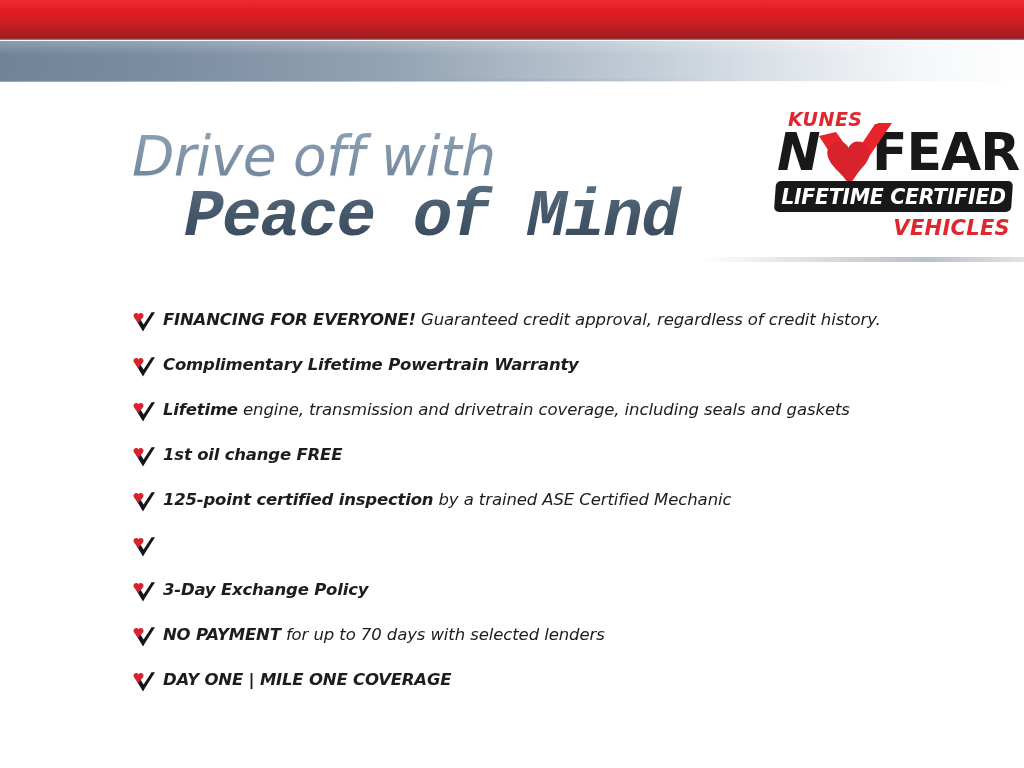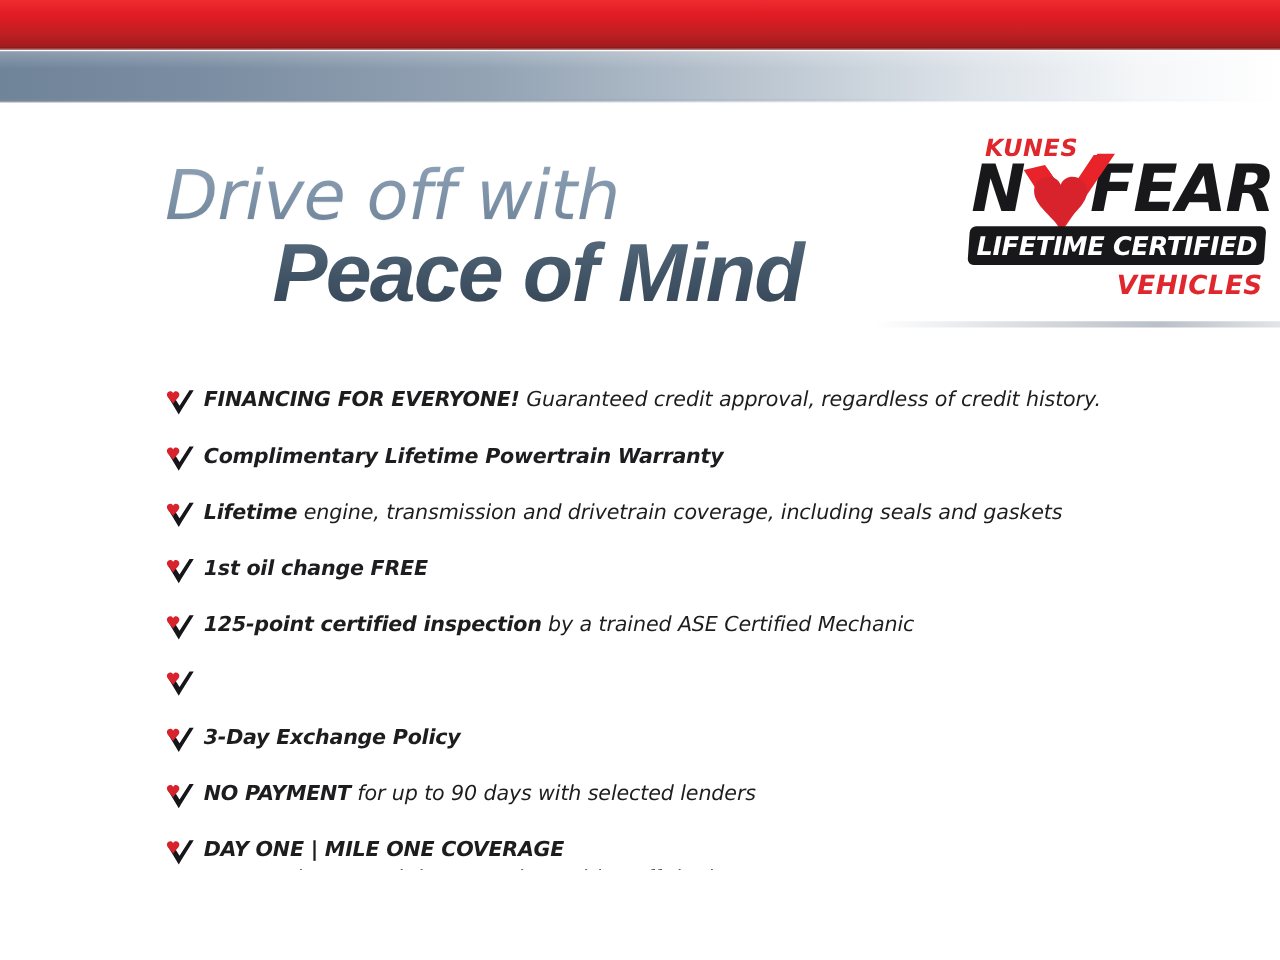--- a/index.html
+++ b/index.html
@@ -107,27 +107,27 @@
     letter-spacing: -0.5px;
     color: #7d92a8;
     background: linear-gradient(to bottom, #93a6ba 0%, #7e93a9 55%, #6c8096 100%);
     -webkit-background-clip: text;
     background-clip: text;
     -webkit-text-fill-color: transparent;
     text-shadow: 0 1px 1px rgba(120,140,160,.12);
     white-space: nowrap;
   }
   .headline-line2 {
-    font-family: Liberation Sans, sans-serif;
+    font-family: Liberation Mono, monospace;
     font-style: italic;
     font-weight: 700;
     font-size: 66px;
     line-height: 72px;
     letter-spacing: -1.5px;
-    margin-left: 86px;
+    margin-left: 52px;
     margin-top: -4px;
     color: #3d4f60;
     background: linear-gradient(to bottom, #5b6f82 0%, #44586a 45%, #334353 100%);
     -webkit-background-clip: text;
     background-clip: text;
     -webkit-text-fill-color: transparent;
     white-space: nowrap;
   }
 
   
@@ -169,21 +169,20 @@
     font-size: 52px;
     line-height: 52px;
     letter-spacing: -2px;
     color: #18181a;
   }
   .logo-fear {
     position: absolute;
     left: 97px; top: 0px;
     font-family: "DejaVu Sans", sans-serif;
     font-weight: 700;
-    font-style: italic;
     font-size: 52px;
     line-height: 52px;
     letter-spacing: -1px;
     color: #18181a;
     text-align: center;
   }
   .logo-check {
     position: absolute;
     left: 33px; top: -4px;
     width: 86px; height: 66px;
@@ -355,21 +354,21 @@
             <path d="M4.6 6.5 L11.2 17.6 L13.0 20.6 L15.2 16.8 L25.0 1.2 L21.6 1.2 L13.6 13.6 L7.8 4.4 Z" fill="#16161a"></path>
             <path d="M9.3 3.2 c0,-2.6 -3.8,-3.7 -5.0,-1.1 C3.1 -0.5 -0.7 0.6 -0.7 3.2 c0,3.2 5.0,5.6 5.0,7.9 c0,-2.3 5.0,-4.7 5.0,-7.9 z" transform="translate(4.2,1.4)" fill="#d8232c"></path>
           </svg></span>
         <div class="feature-text"><span class="b">3-Day Exchange Policy</span></div>
       </div>
       <div class="feature-row">
         <span class="check-icon"><svg viewBox="0 0 26 22" class="check-svg" width="26" height="22">
             <path d="M4.6 6.5 L11.2 17.6 L13.0 20.6 L15.2 16.8 L25.0 1.2 L21.6 1.2 L13.6 13.6 L7.8 4.4 Z" fill="#16161a"></path>
             <path d="M9.3 3.2 c0,-2.6 -3.8,-3.7 -5.0,-1.1 C3.1 -0.5 -0.7 0.6 -0.7 3.2 c0,3.2 5.0,5.6 5.0,7.9 c0,-2.3 5.0,-4.7 5.0,-7.9 z" transform="translate(4.2,1.4)" fill="#d8232c"></path>
           </svg></span>
-        <div class="feature-text"><span class="b">NO PAYMENT</span><span class="n"> for up to 90 days with selected lenders</span></div>
+        <div class="feature-text"><span class="b">NO PAYMENT</span><span class="n"> for up to 70 days with selected lenders</span></div>
       </div>
       <div class="feature-row">
         <span class="check-icon"><svg viewBox="0 0 26 22" class="check-svg" width="26" height="22">
             <path d="M4.6 6.5 L11.2 17.6 L13.0 20.6 L15.2 16.8 L25.0 1.2 L21.6 1.2 L13.6 13.6 L7.8 4.4 Z" fill="#16161a"></path>
             <path d="M9.3 3.2 c0,-2.6 -3.8,-3.7 -5.0,-1.1 C3.1 -0.5 -0.7 0.6 -0.7 3.2 c0,3.2 5.0,5.6 5.0,7.9 c0,-2.3 5.0,-4.7 5.0,-7.9 z" transform="translate(4.2,1.4)" fill="#d8232c"></path>
           </svg></span>
         <div class="feature-text"><span class="b">DAY ONE | MILE ONE COVERAGE</span></div>
         <div class="feature-sub">Your car is covered the second you drive off the lot!</div>
       </div>
     </div>

